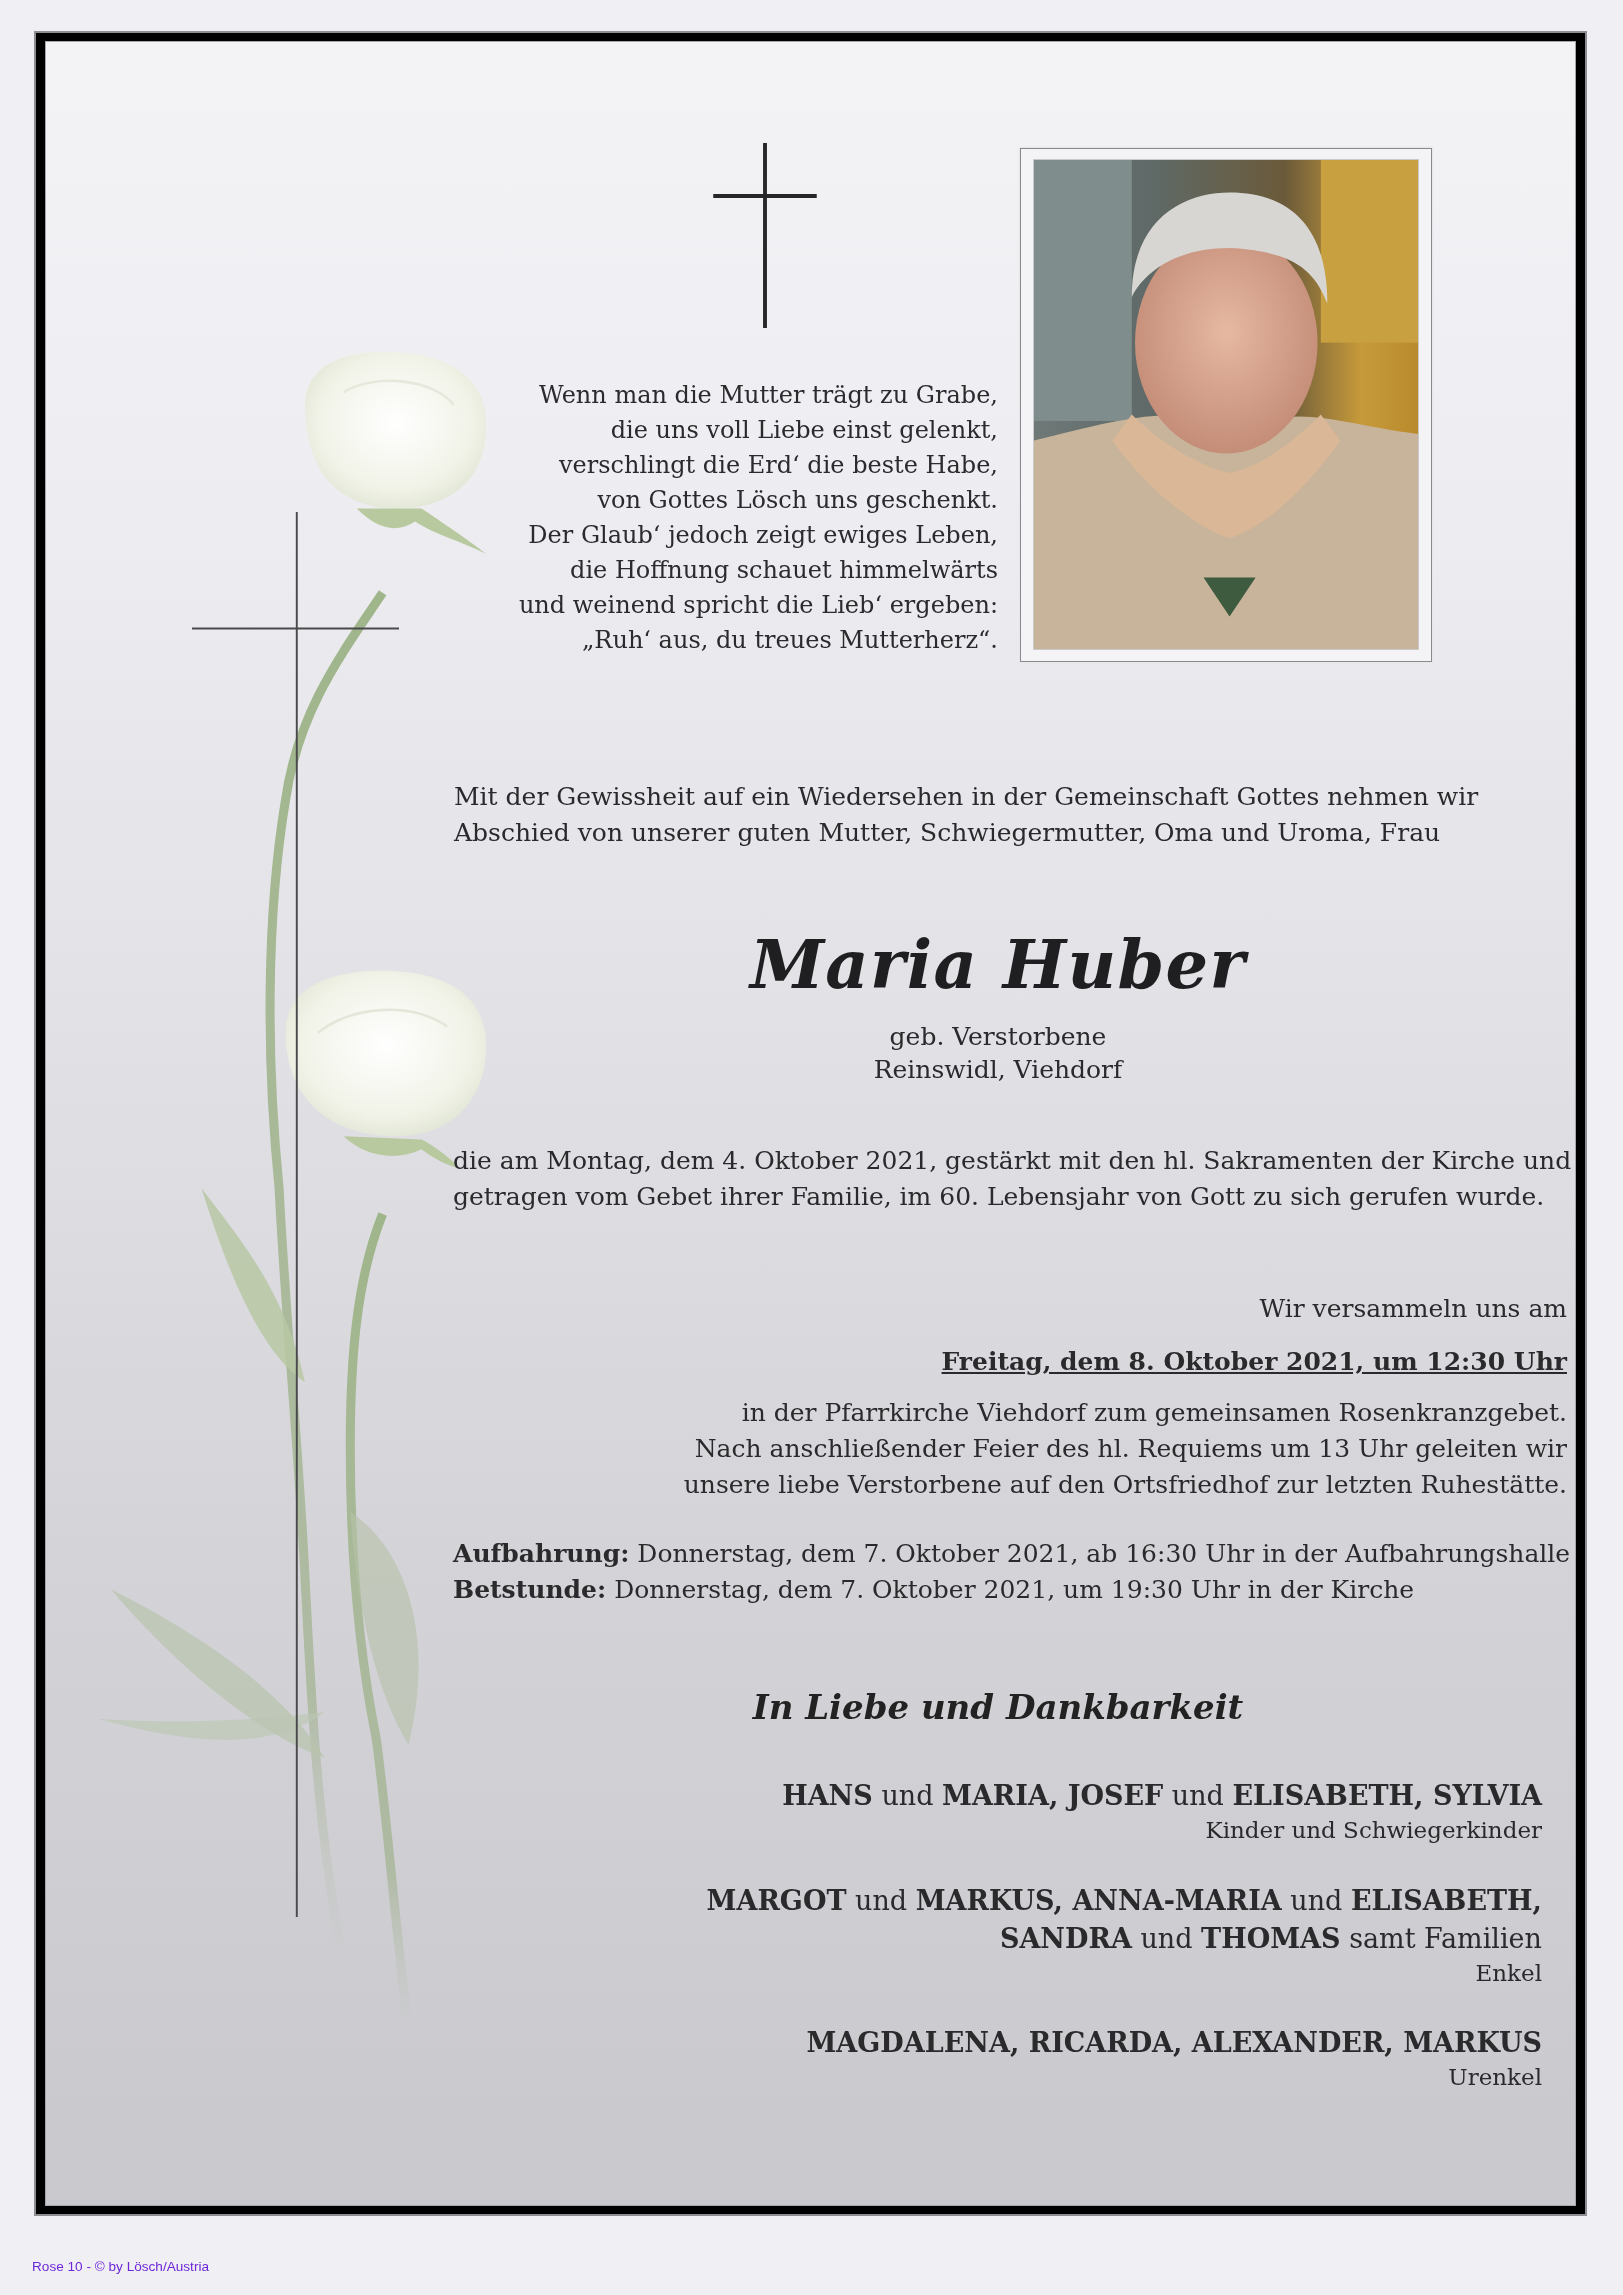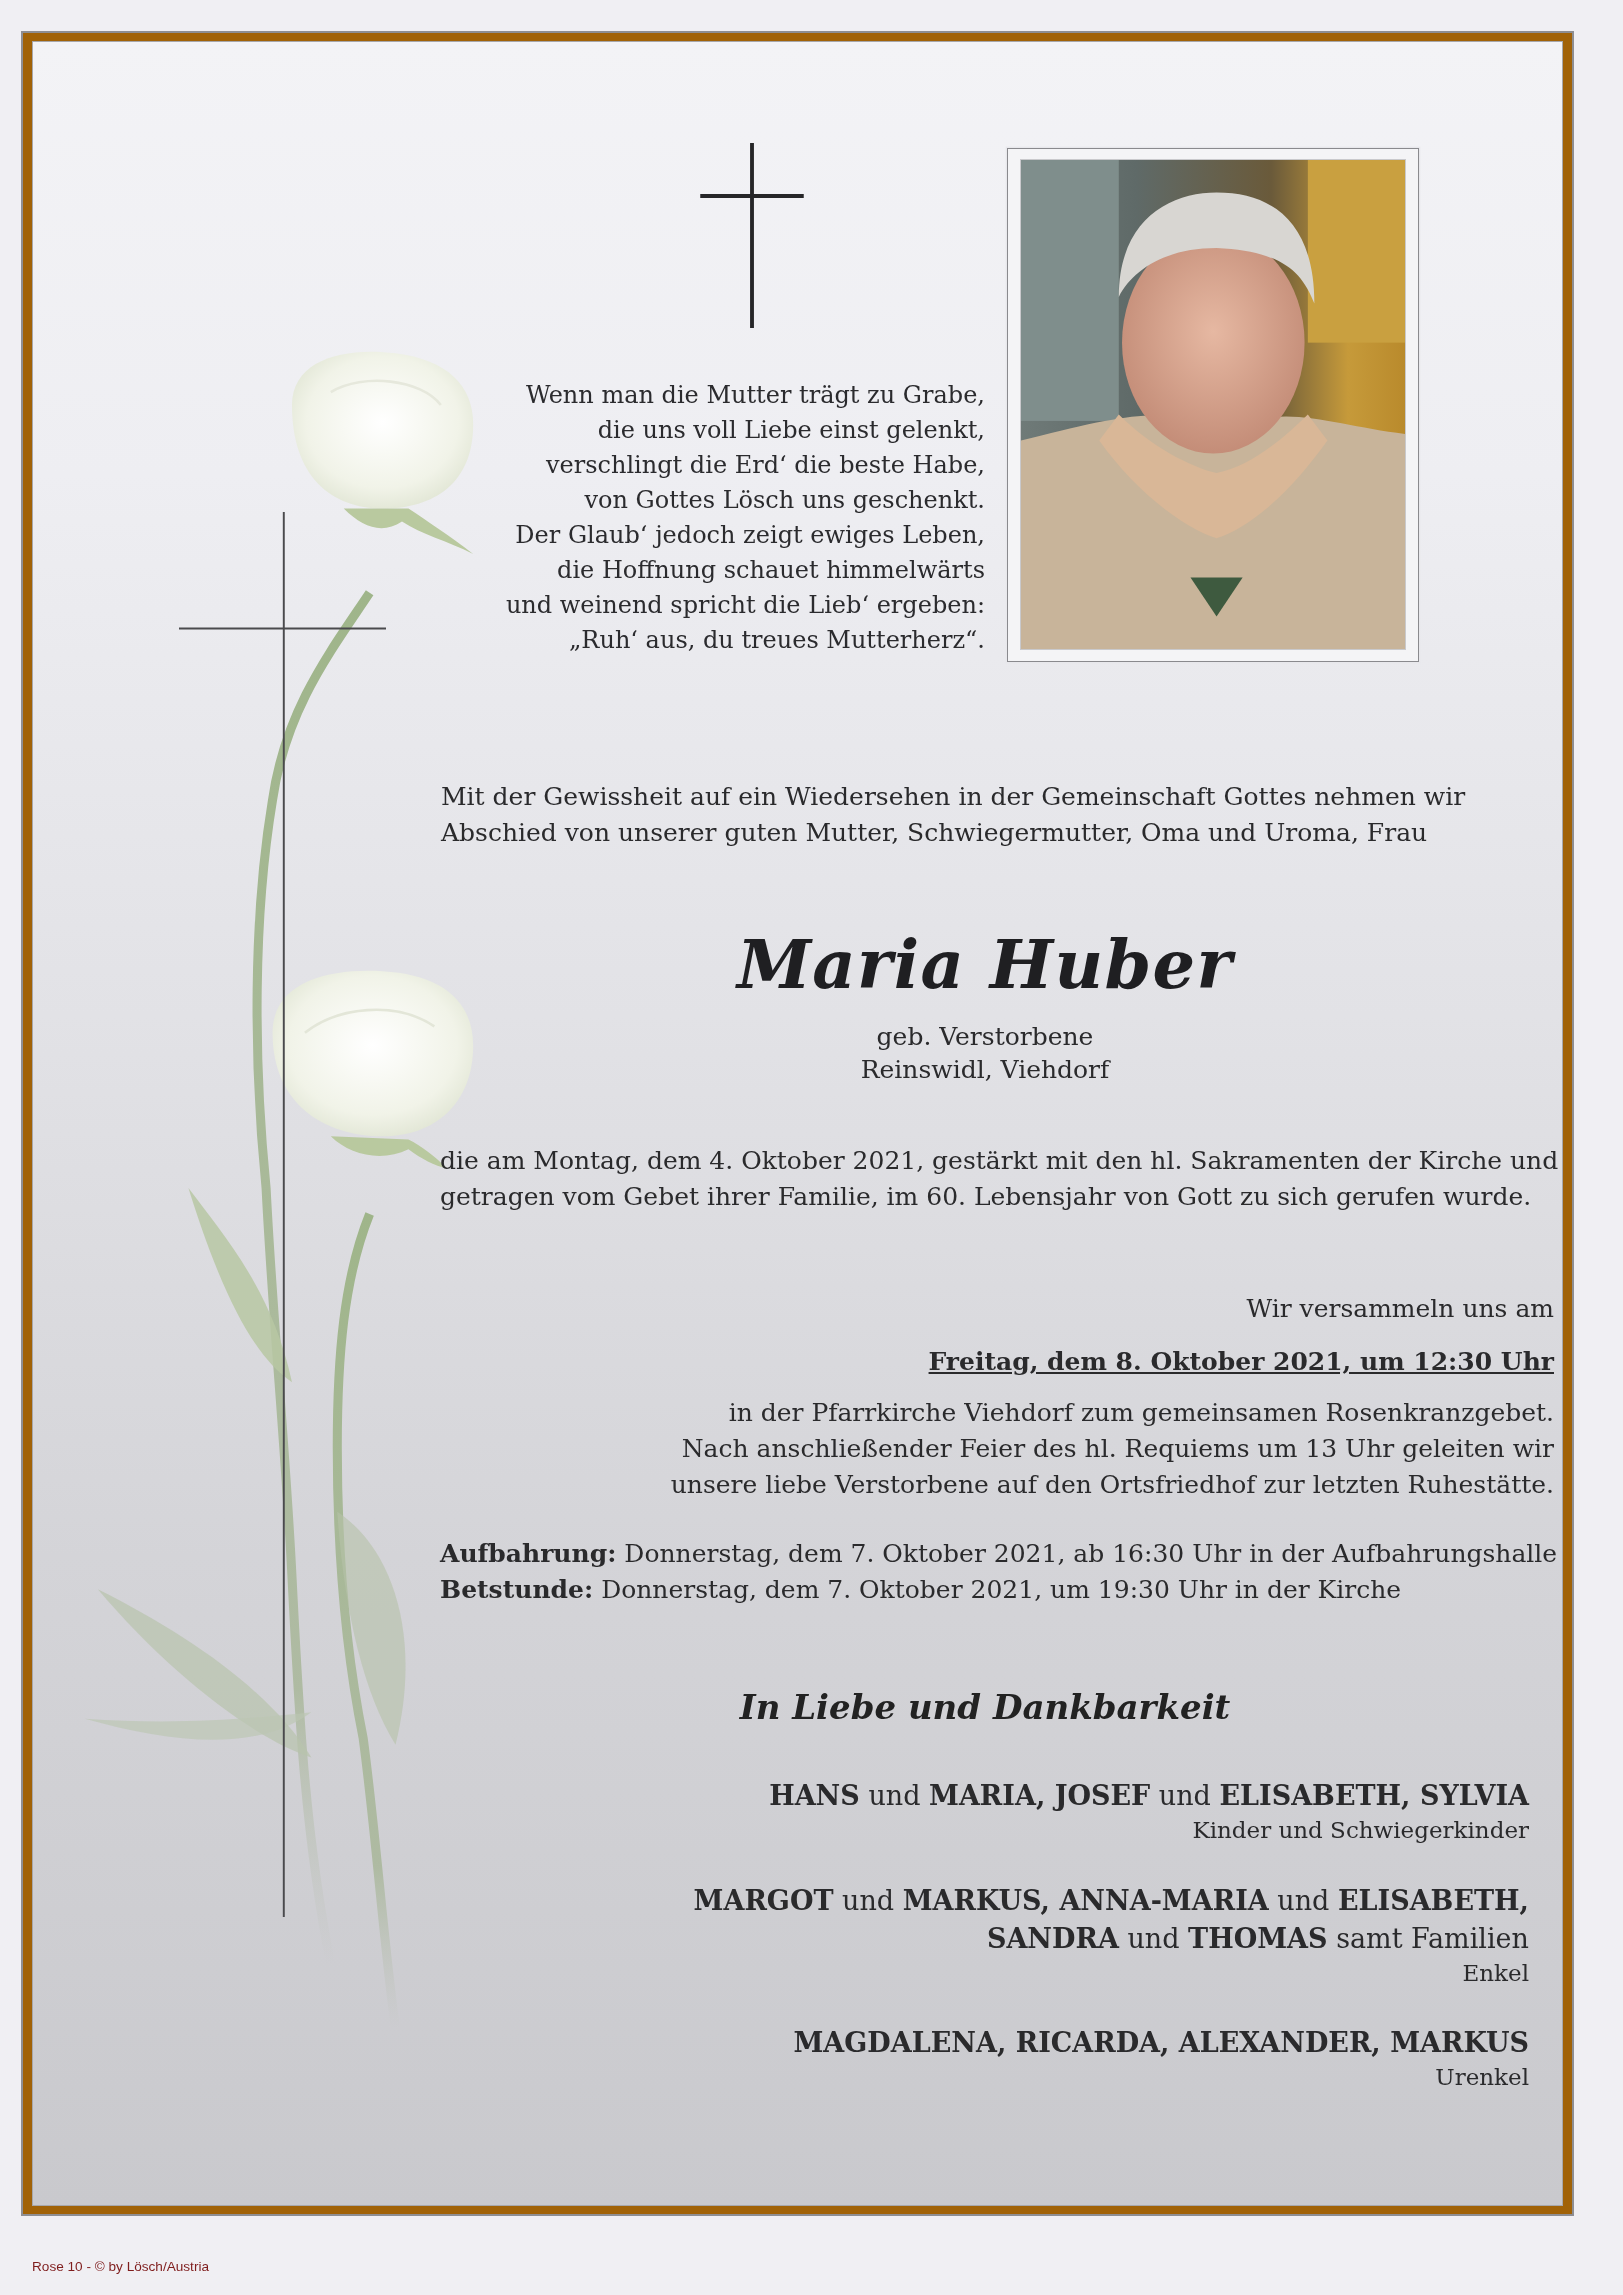--- a/index.html
+++ b/index.html
@@ -3,22 +3,22 @@
 <meta charset="utf-8">
 <style>
   html, body { margin: 0; padding: 0; }
   body {
     width: 1623px; height: 2295px; position: relative; overflow: hidden;
     background: #f0eff3;
     font-family: "DejaVu Serif", "Liberation Serif", serif;
     color: #2a2a2c;
   }
   .outer-frame {
-    position: absolute; left: 21px; top: 31px; width: 1553px; height: 2185px;
-    border: 2.6px solid #8e8e92; background: #a16207; box-sizing: border-box;
+    position: absolute; left: 34px; top: 31px; width: 1553px; height: 2185px;
+    border: 2.6px solid #8e8e92; background: #000000; box-sizing: border-box;
   }
   .inner-frame {
     position: absolute; left: 9px; top: 7.8px; right: 9px; bottom: 7.8px;
     border: 1.3px solid #a7a7ab; box-sizing: border-box;
     background: linear-gradient(to bottom, #f3f3f6 0%, #eeeef2 20%, #e2e2e6 45%, #d4d4d8 70%, #c9c9cd 100%);
     overflow: hidden;
   }
   .abs { position: absolute; }
   .cross-top { left: 667px; top: 101px; width: 104px; height: 185px; }
   .cross-side { left: 146px; top: 469px; width: 207px; height: 1407px; }
@@ -64,21 +64,21 @@
   .family { left: 408px; width: 1088px; text-align: right; }
   .family .names { font-size: 27px; line-height: 38px; }
   .family .names b { font-weight: bold; }
   .family .rel { font-size: 23px; line-height: 30px; }
   .fam1 { top: 1735px; }
   .fam2 { top: 1840px; }
   .fam3 { top: 1982px; }
   .namen { left: 408px; top: 2080px; width: 1088px; text-align: center; font-size: 27px; }
   .copyright {
     position: absolute; left: 32px; top: 2259px;
-    font-family: "Liberation Sans", sans-serif; font-size: 13.6px; color: #7f1d1d;
+    font-family: "Liberation Sans", sans-serif; font-size: 13.6px; color: #6d28d9;
   }
 </style>
 </head>
 <body>
 
 <div class="outer-frame">
   <div class="inner-frame">
 
     <svg class="abs rose-art" viewBox="0 0 700 2680">
       <defs>

